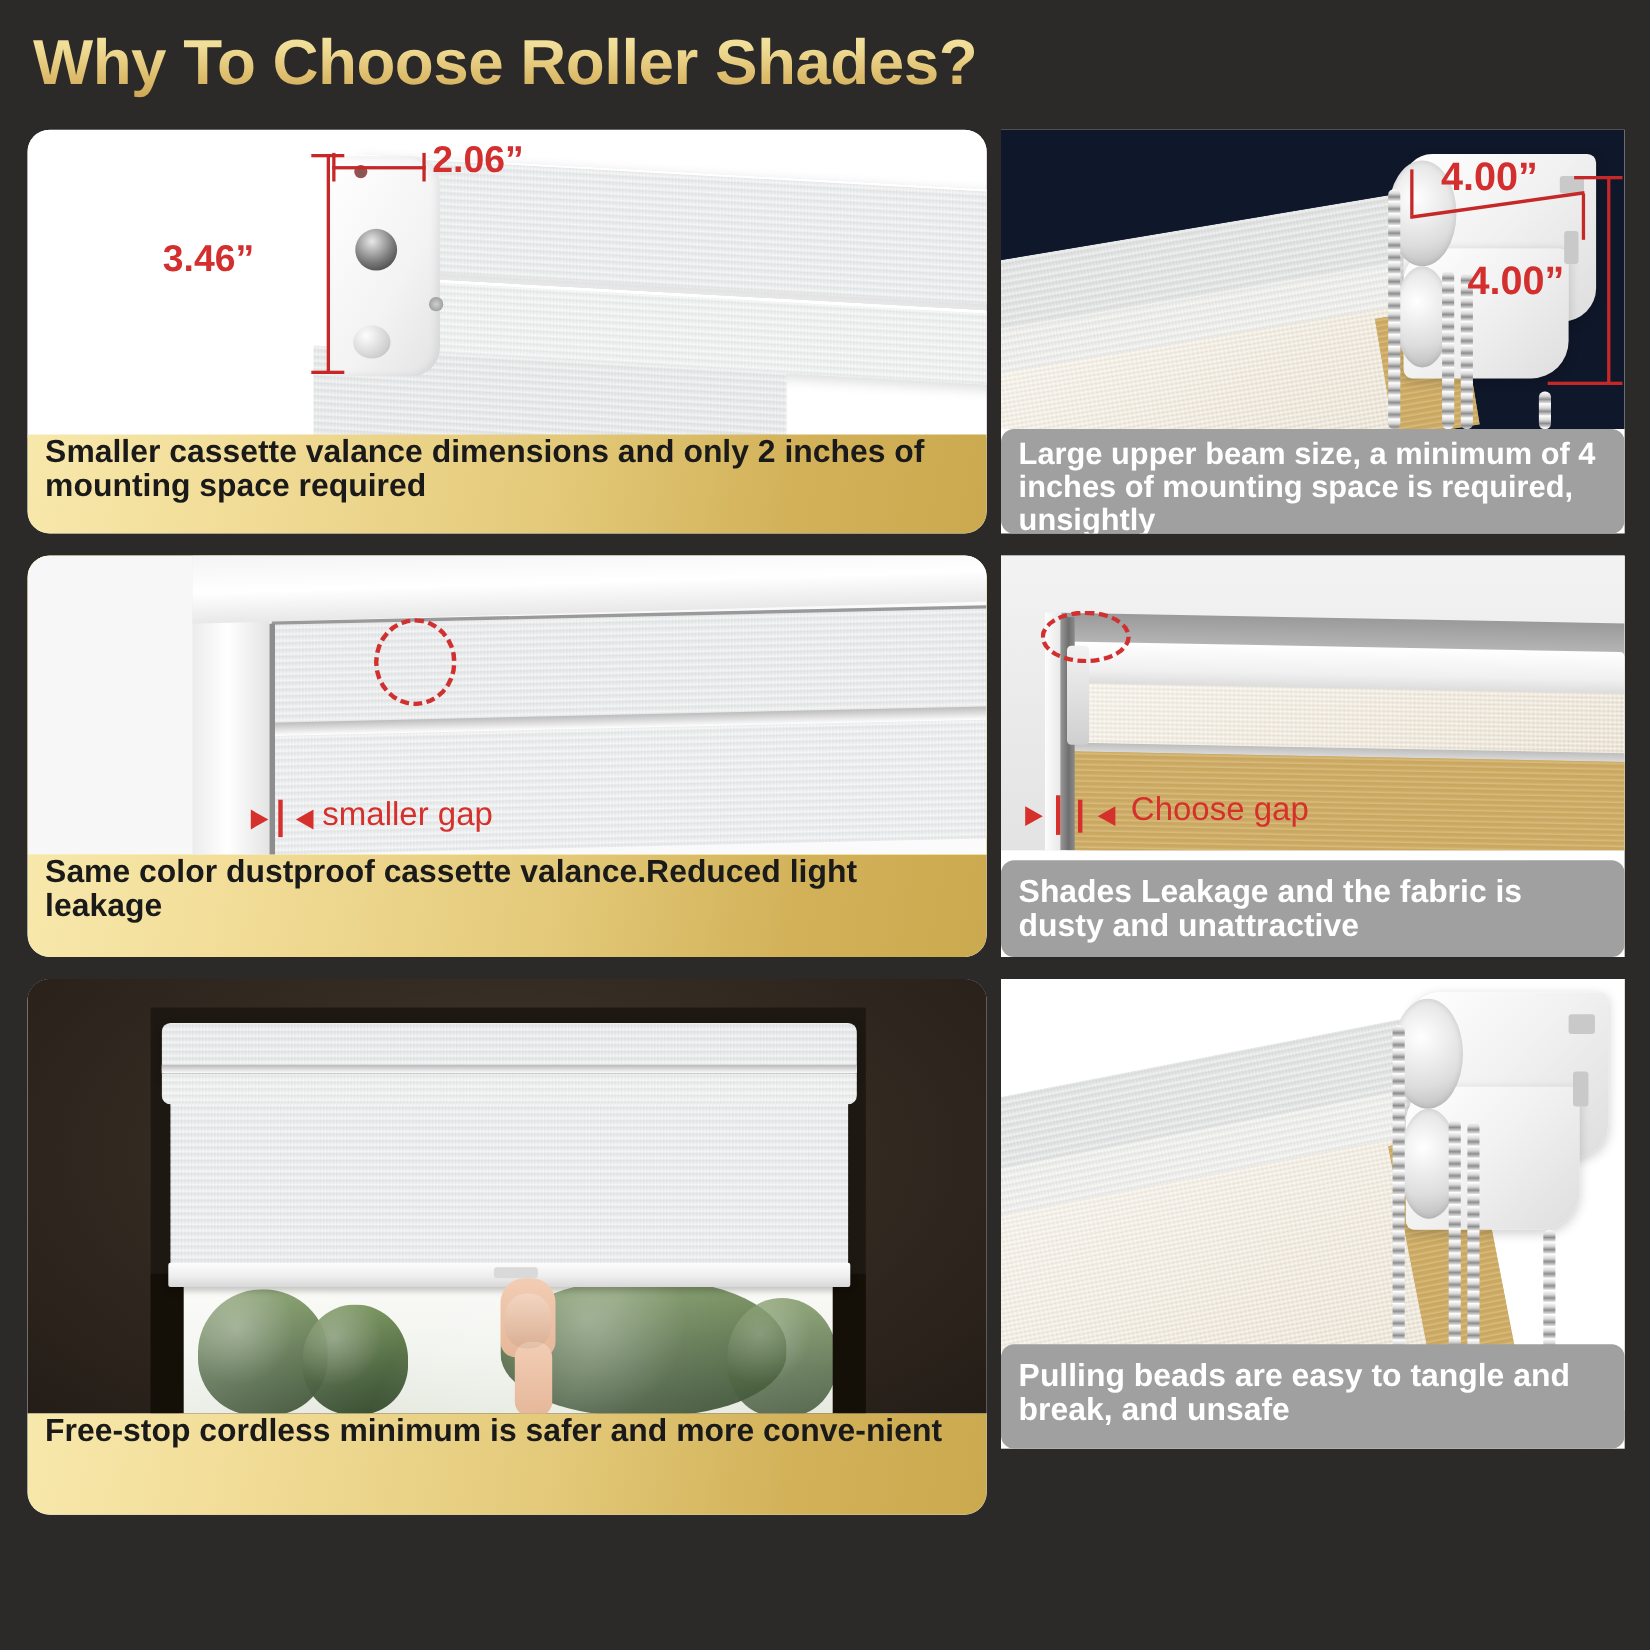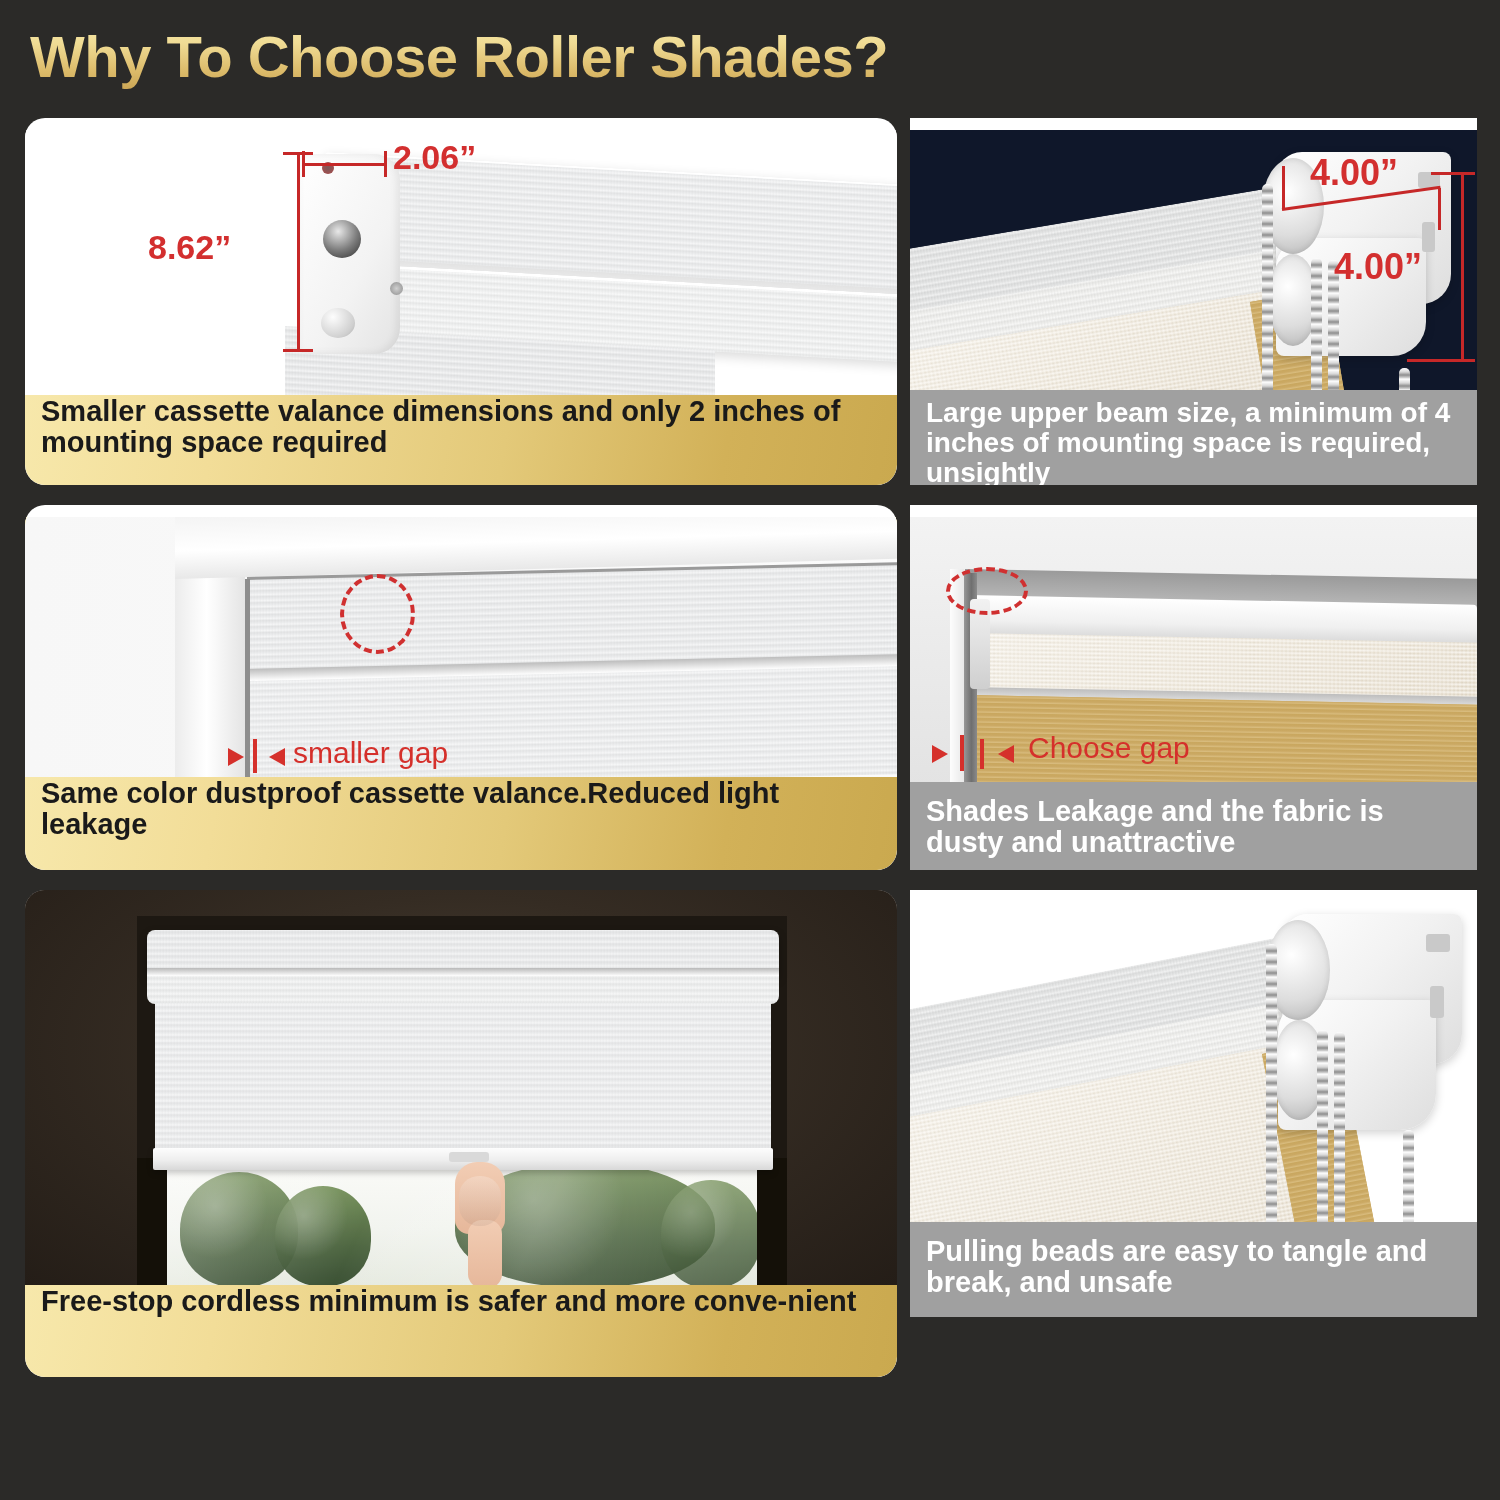--- a/index.html
+++ b/index.html
@@ -43,41 +43,42 @@
   .panel {
     position: absolute;
     overflow: hidden;
     background: #ffffff;
   }
   .panel.good { border-radius: 20px; }
   .panel.bad  { border-radius: 0px; }
 
   .photo {
     position: absolute;
-    left: 0; right: 0; top: 12px;
+    left: 0; right: 0; top: 0;
     overflow: hidden;
   }
 
   
   .caption {
     position: absolute;
     left: 0; right: 0; bottom: 0;
     padding: 1px 16px 12px 16px;
     font-size: 29px;
     font-weight: bold;
     line-height: 1.08;
   }
   .caption.gold {
     background: linear-gradient(100deg,#f7e8ab 0%, #f2dd98 22%, #e3c979 55%, #d2b158 80%, #caa94f 100%);
     color: #1a1a1a;
     border-radius: 0 0 20px 20px;
   }
   .caption.gray {
     background: #a0a0a0;
     color: #ffffff;
+    border-radius: 12px;
   }
 
   
   .lin-fabric {
     background:
       repeating-linear-gradient(90deg, rgba(255,255,255,0) 0px, rgba(0,0,0,.035) 1px, rgba(255,255,255,0) 3px),
       repeating-linear-gradient(0deg, rgba(0,0,0,.02) 0px, rgba(0,0,0,.05) 2px, rgba(255,255,255,.4) 4px, rgba(0,0,0,.02) 6px);
   }
   .tan-fabric {
     background:
@@ -243,21 +244,21 @@
                   background:radial-gradient(circle,#cfcfcf,#8d8d8d);"></div>
 
       <div class="dim-line dim-h" style="left:277px; top:33px; width:85px;"></div>
       <div class="dim-tick-v" style="left:277px; top:21px; height:26px;"></div>
       <div class="dim-tick-v" style="left:359px; top:21px; height:26px;"></div>
       <div class="dim-label" style="left:368px; top:8px; font-size:34px;">2.06”</div>
 
       <div class="dim-line dim-v" style="left:272px; top:22px; height:200px;"></div>
       <div class="dim-tick-h" style="left:258px; top:22px; width:30px;"></div>
       <div class="dim-tick-h" style="left:258px; top:219px; width:30px;"></div>
-      <div class="dim-label" style="left:123px; top:98px; font-size:34px;">8.62”</div>
+      <div class="dim-label" style="left:123px; top:98px; font-size:34px;">3.46”</div>
     </div>
 
     <div class="caption gold" style="height:90px;">Smaller cassette valance dimensions and only 2 inches of mounting space required</div>
   </div>
 
   <div class="panel bad" style="left:910px; top:118px; width:567px; height:367px;">
 
     <div class="photo" style="height:272px; background:#0f172a;">
 
       <div class="lin-fabric" style="position:absolute; left:-20px; top:52px; width:420px; height:78px;

